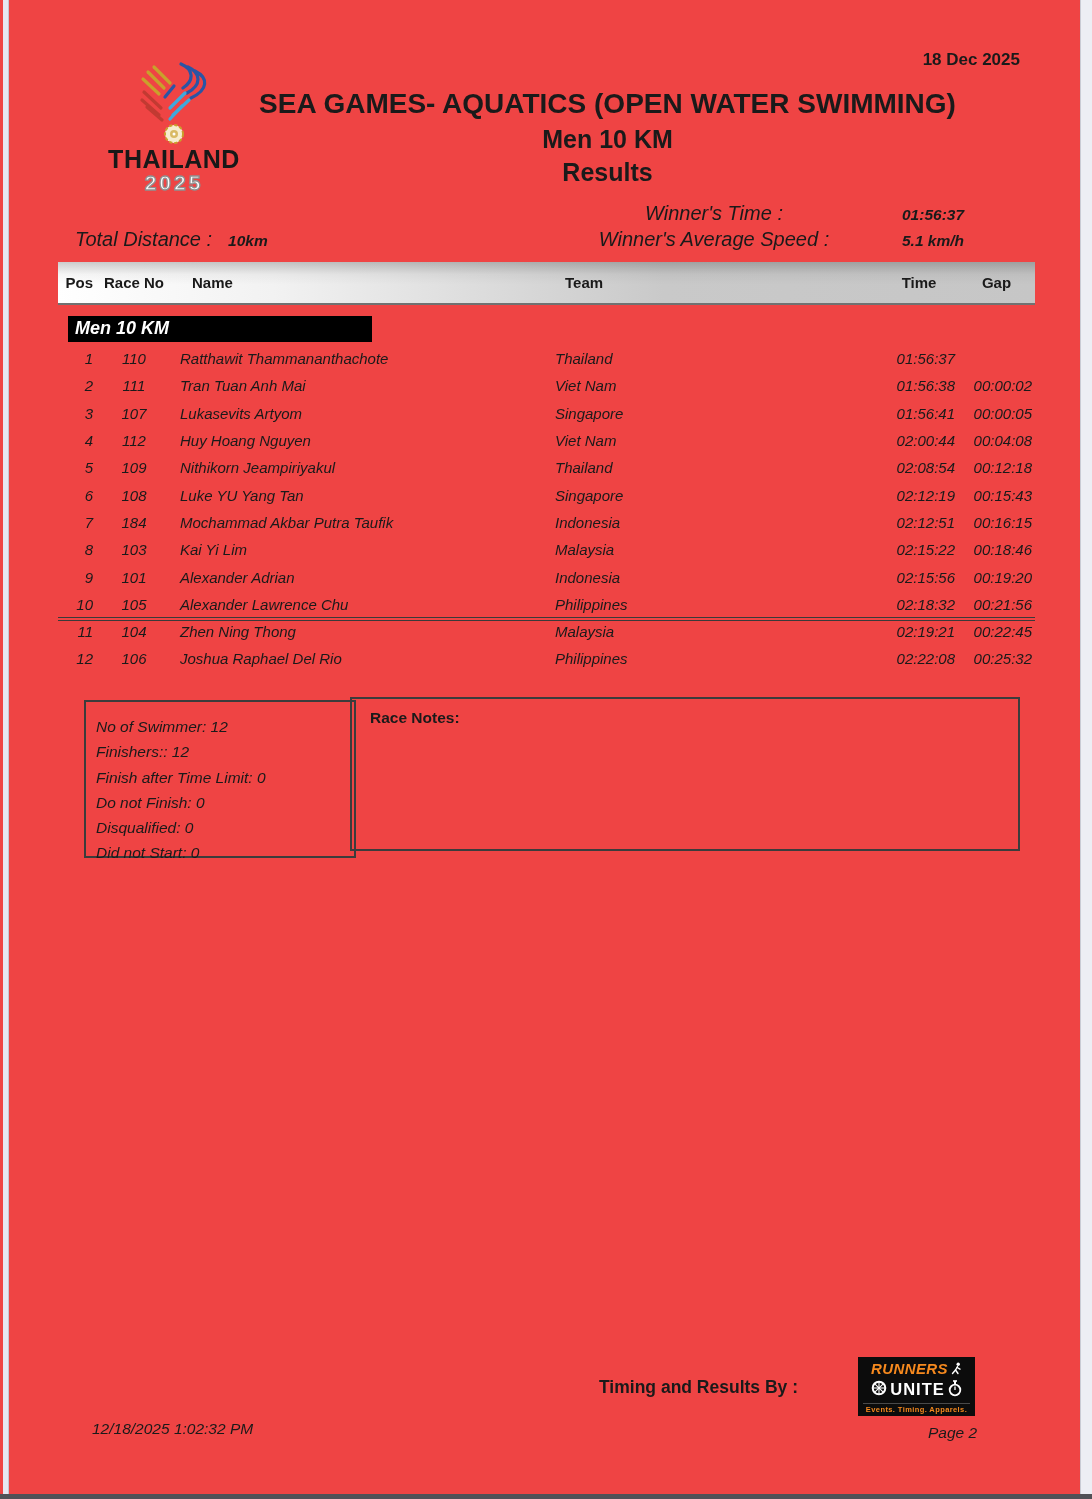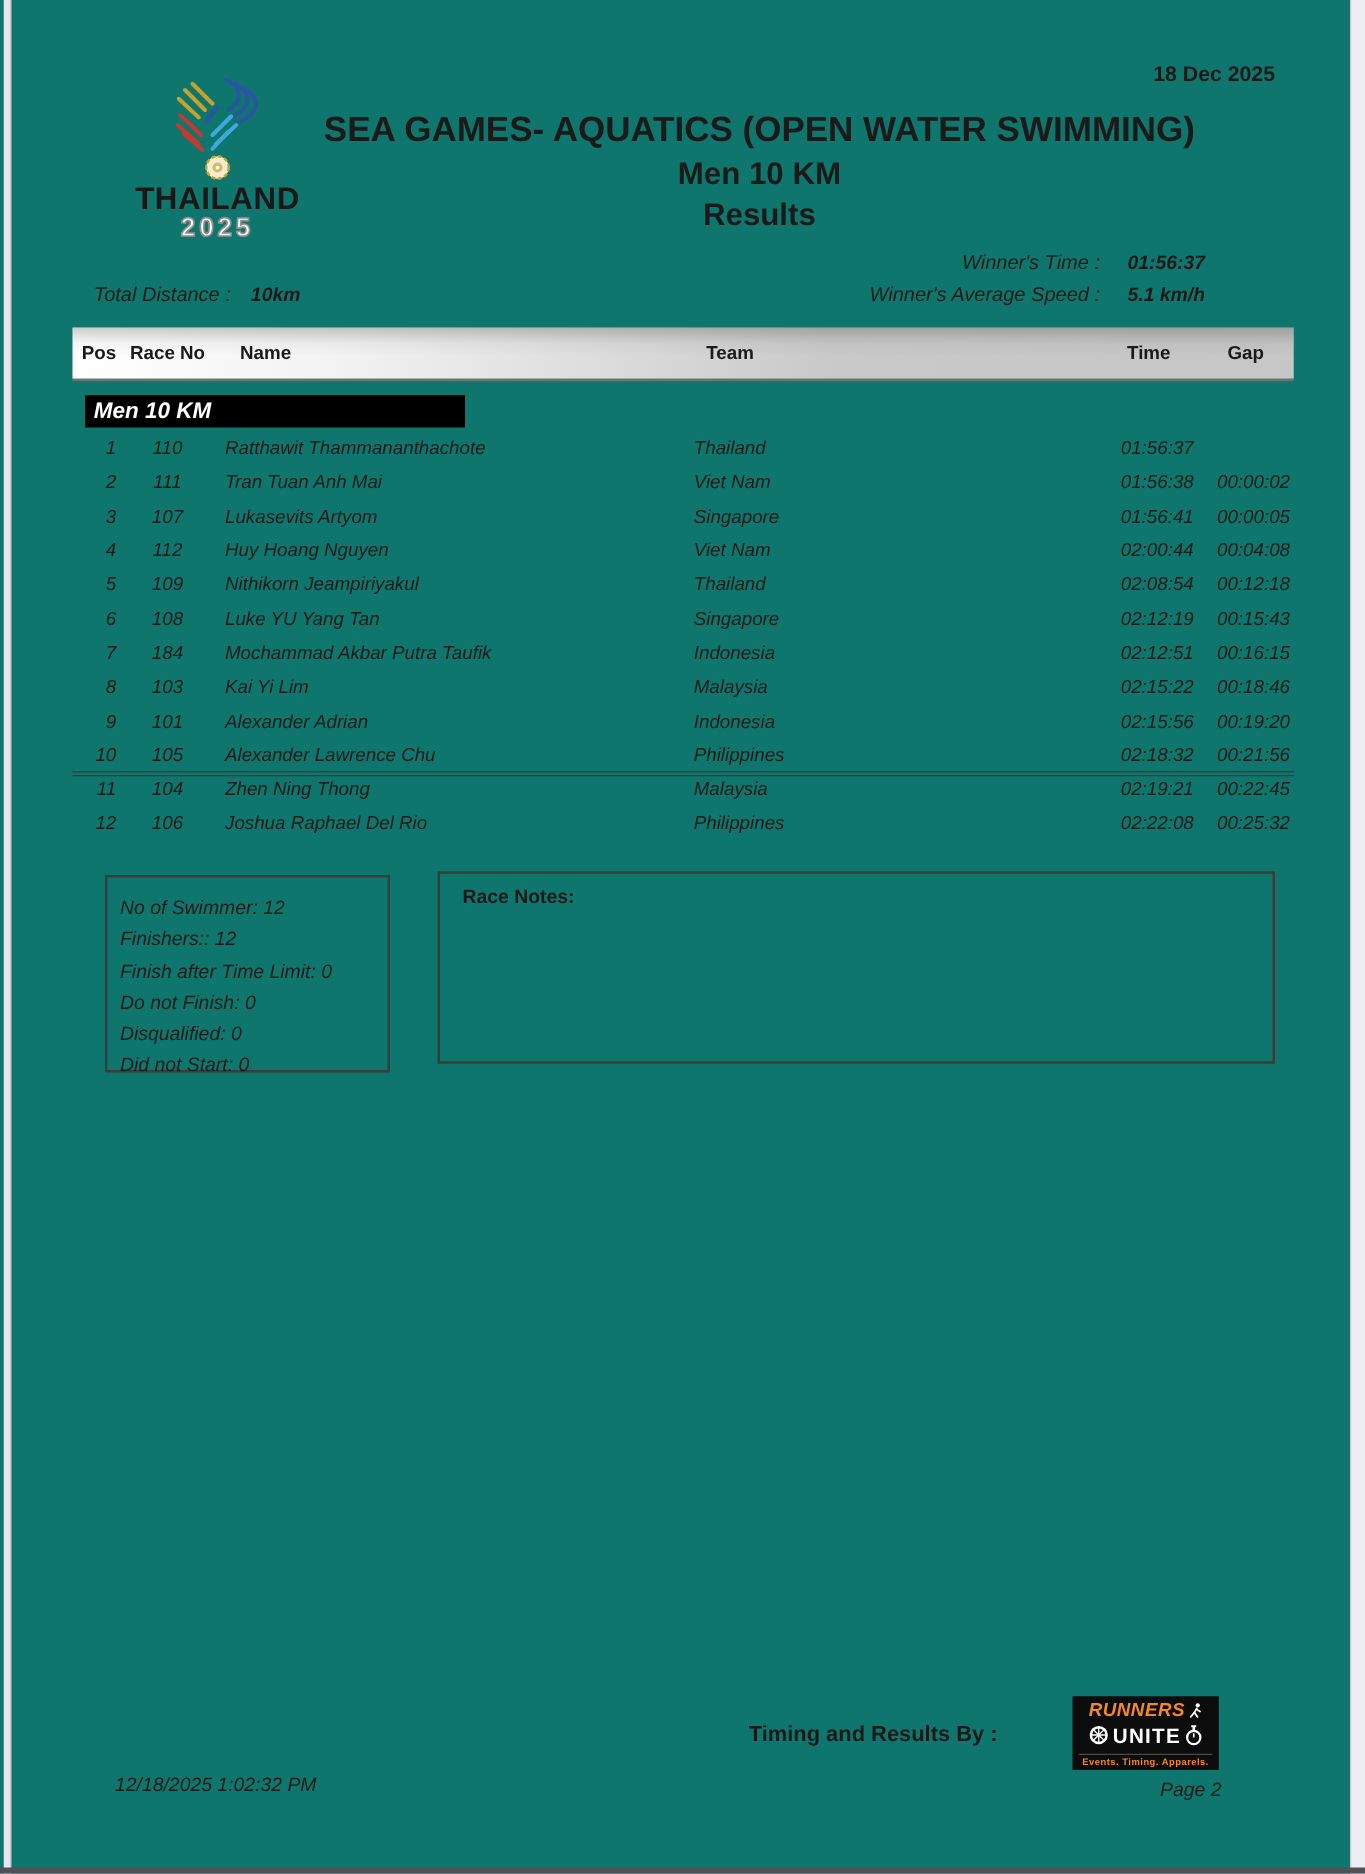--- a/index.html
+++ b/index.html
@@ -1,17 +1,17 @@
 <!DOCTYPE html>
 <html><head>
 <meta charset="utf-8">
 <style>
   html,body { margin:0; padding:0; background:#ffffff; }
   .canvas {
-    position:relative; width:1092px; height:1499px; background:#0f766e;
+    position:relative; width:1092px; height:1499px; background:#ef4444;
     font-family:"Liberation Sans", sans-serif; color:#1a1a1a; overflow:hidden;
   }
   
   .edge-left  { position:absolute; left:3px; top:0; bottom:0; width:5px;
                 background:#e7e7f1; border-right:1px solid #c6c6d2; }
   .edge-right { position:absolute; right:0; top:0; bottom:0; width:11px;
                 background:#edeef4; border-left:1px solid #c9cbd4; }
   .edge-bottom{ position:absolute; left:0; right:0; bottom:0; height:5px;
                 background:#515157; }
 
@@ -25,21 +25,21 @@
                 -webkit-text-stroke:1.3px #8f8f8f; text-shadow:0 0 1px #999; line-height:22px; }
 
   .titles { position:absolute; left:145px; top:88px; width:925px; text-align:center; }
   .t1 { font-size:28px; font-weight:bold; line-height:32px; }
   .t2 { font-size:25px; font-weight:bold; line-height:30px; margin-top:4px; }
   .t3 { font-size:25px; font-weight:bold; line-height:30px; margin-top:3px; }
 
   
   .sumrow-r { position:absolute; right:114px; width:430px; display:flex; align-items:baseline; }
   .sumrow-r.r1 { top:202px; } .sumrow-r.r2 { top:228px; }
-  .sum-label { flex:1; text-align:right; font-style:italic; font-size:16px; }
+  .sum-label { flex:1; text-align:center; font-style:italic; font-size:20px; }
   .sum-value { width:76px; margin-left:22px; font-style:italic; font-weight:bold; font-size:15.5px; }
   .sumrow-l { position:absolute; left:75px; top:228px; display:flex; align-items:baseline; }
   .sumrow-l .sum-value { width:auto; margin-left:16px; }
 
   
   .rtable { position:absolute; left:58px; top:262px; width:977px; }
   .thead {
     height:41px; display:flex; align-items:center; font-weight:bold; font-size:15px;
     background:
       linear-gradient(to bottom, rgba(0,0,0,0.20) 0%, rgba(0,0,0,0.04) 30%, rgba(0,0,0,0) 55%),
@@ -60,21 +60,21 @@
   .section-bar {
     margin:11px 0 0 10px; width:304px; height:26px; box-sizing:border-box;
     background:#000; color:#fff; font-weight:bold; font-style:italic; font-size:18px;
     line-height:25px; padding-left:7px;
   }
   .rows { margin-top:3px; }
   .trow { display:flex; align-items:center; height:27.3px; font-style:italic; font-size:15px; }
   .row-separator { height:0; border-top:4px double #3a3a3a; margin-bottom:-4px; position:relative; top:-1px; }
 
   
-  .stats-box { position:absolute; left:84px; top:700px; width:228px; height:158px;
+  .stats-box { position:absolute; left:84px; top:700px; width:272px; height:158px;
                box-sizing:border-box; border:2px solid #3c3c3c; padding:12px 6px 0 10px; }
   .stats-box div { font-style:italic; font-size:15.5px; line-height:25.3px; white-space:nowrap; }
   .notes-box { position:absolute; left:350px; top:697px; width:670px; height:154px;
                box-sizing:border-box; border:2px solid #3c3c3c; padding:10px 0 0 18px; }
   .notes-label { font-weight:bold; font-size:15.5px; }
 
   
   .credits-label { position:absolute; left:599px; top:1377px; font-size:17.5px; font-weight:bold;text-align:right; }
   .ru-logo { position:absolute; left:858px; top:1357px; width:117px; height:59px;
              box-sizing:border-box; background:#0c0c0c; padding:3px 5px 2px 5px;

